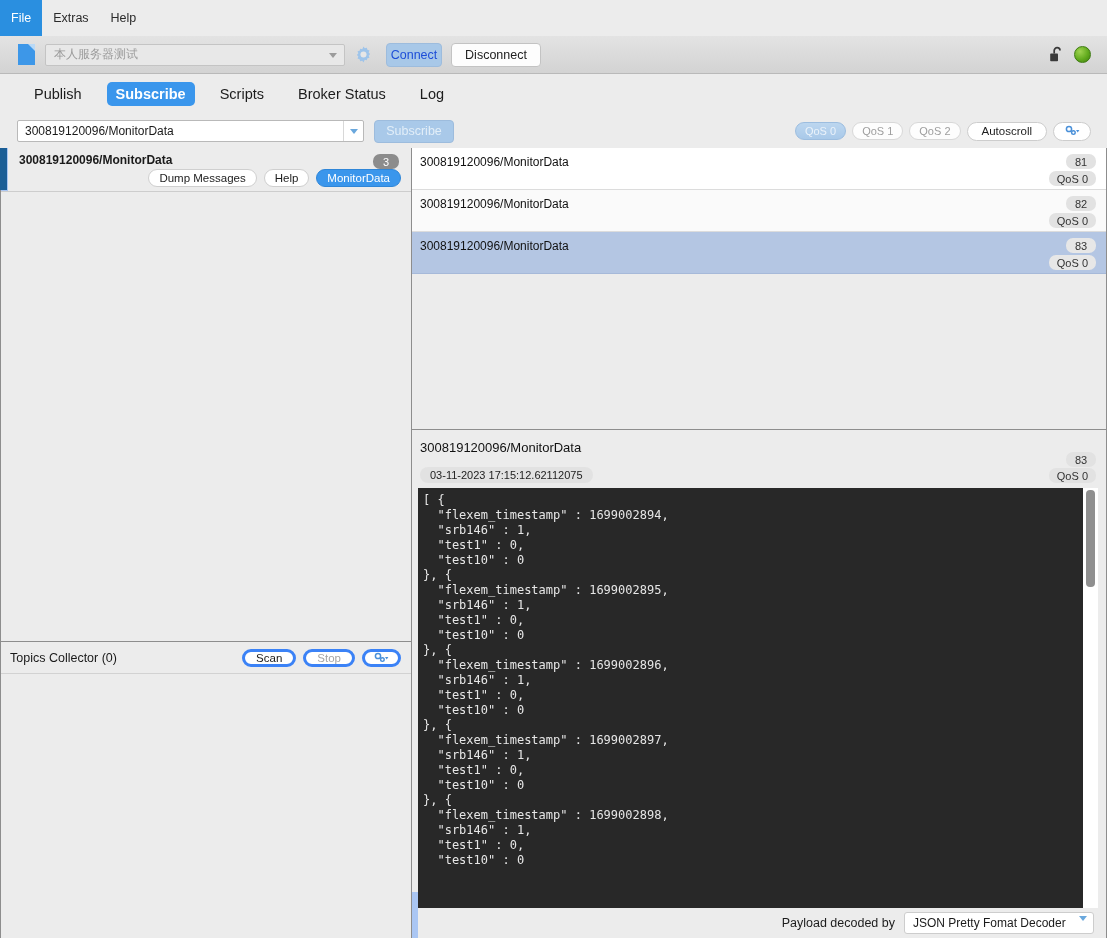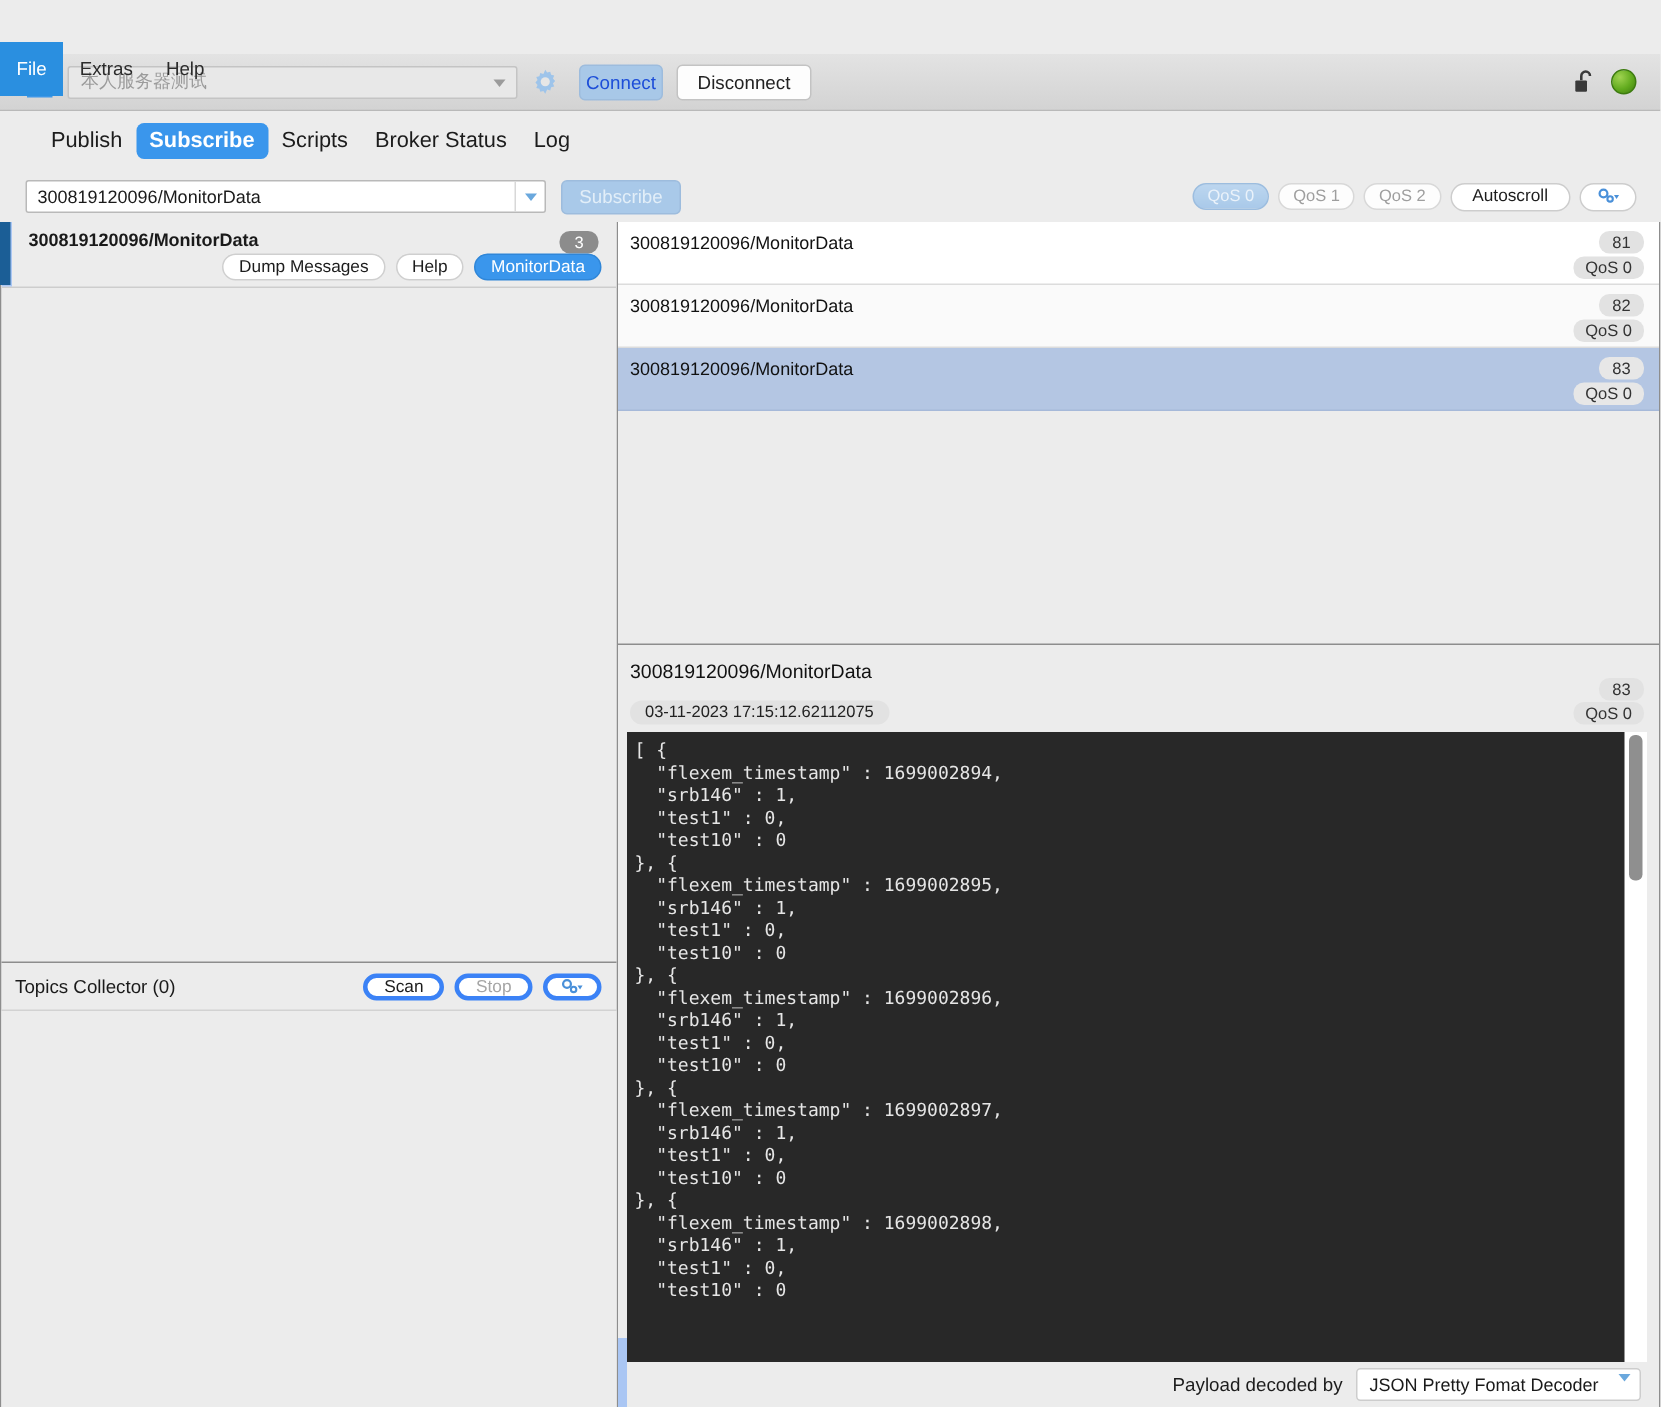--- a/index.html
+++ b/index.html
@@ -29,21 +29,20 @@
     position: relative;
     z-index: 5;
   }
   .menu-item {
     display: flex; align-items: center;
     padding: 0 11px;
     font-size: 12.5px;
     color: #2b2b2b;
     cursor: default;
     height: 100%;
-    margin-top: 28px;
   }
   .menu-item.active {
     background: #2a8fe0;
     color: #ffffff;
   }
 
   
   .conn-bar {
     height: 38px;
     background: linear-gradient(to bottom, #e3e3e3 0%, #d3d3d3 100%);
@@ -141,21 +140,21 @@
   }
 
   
   .tabbar {
     height: 40px;
     background: #ececec;
     display: flex;
     align-items: center;
     padding-left: 25px;
     flex: 0 0 auto;
-    gap: 0;
+    gap: 16px;
   }
   .tab {
     font-size: 14.5px;
     color: #1c1c1c;
     padding: 4px 9px;
     border-radius: 5px;
     cursor: default;
   }
   .tab.active {
     background: #3a96ec;

